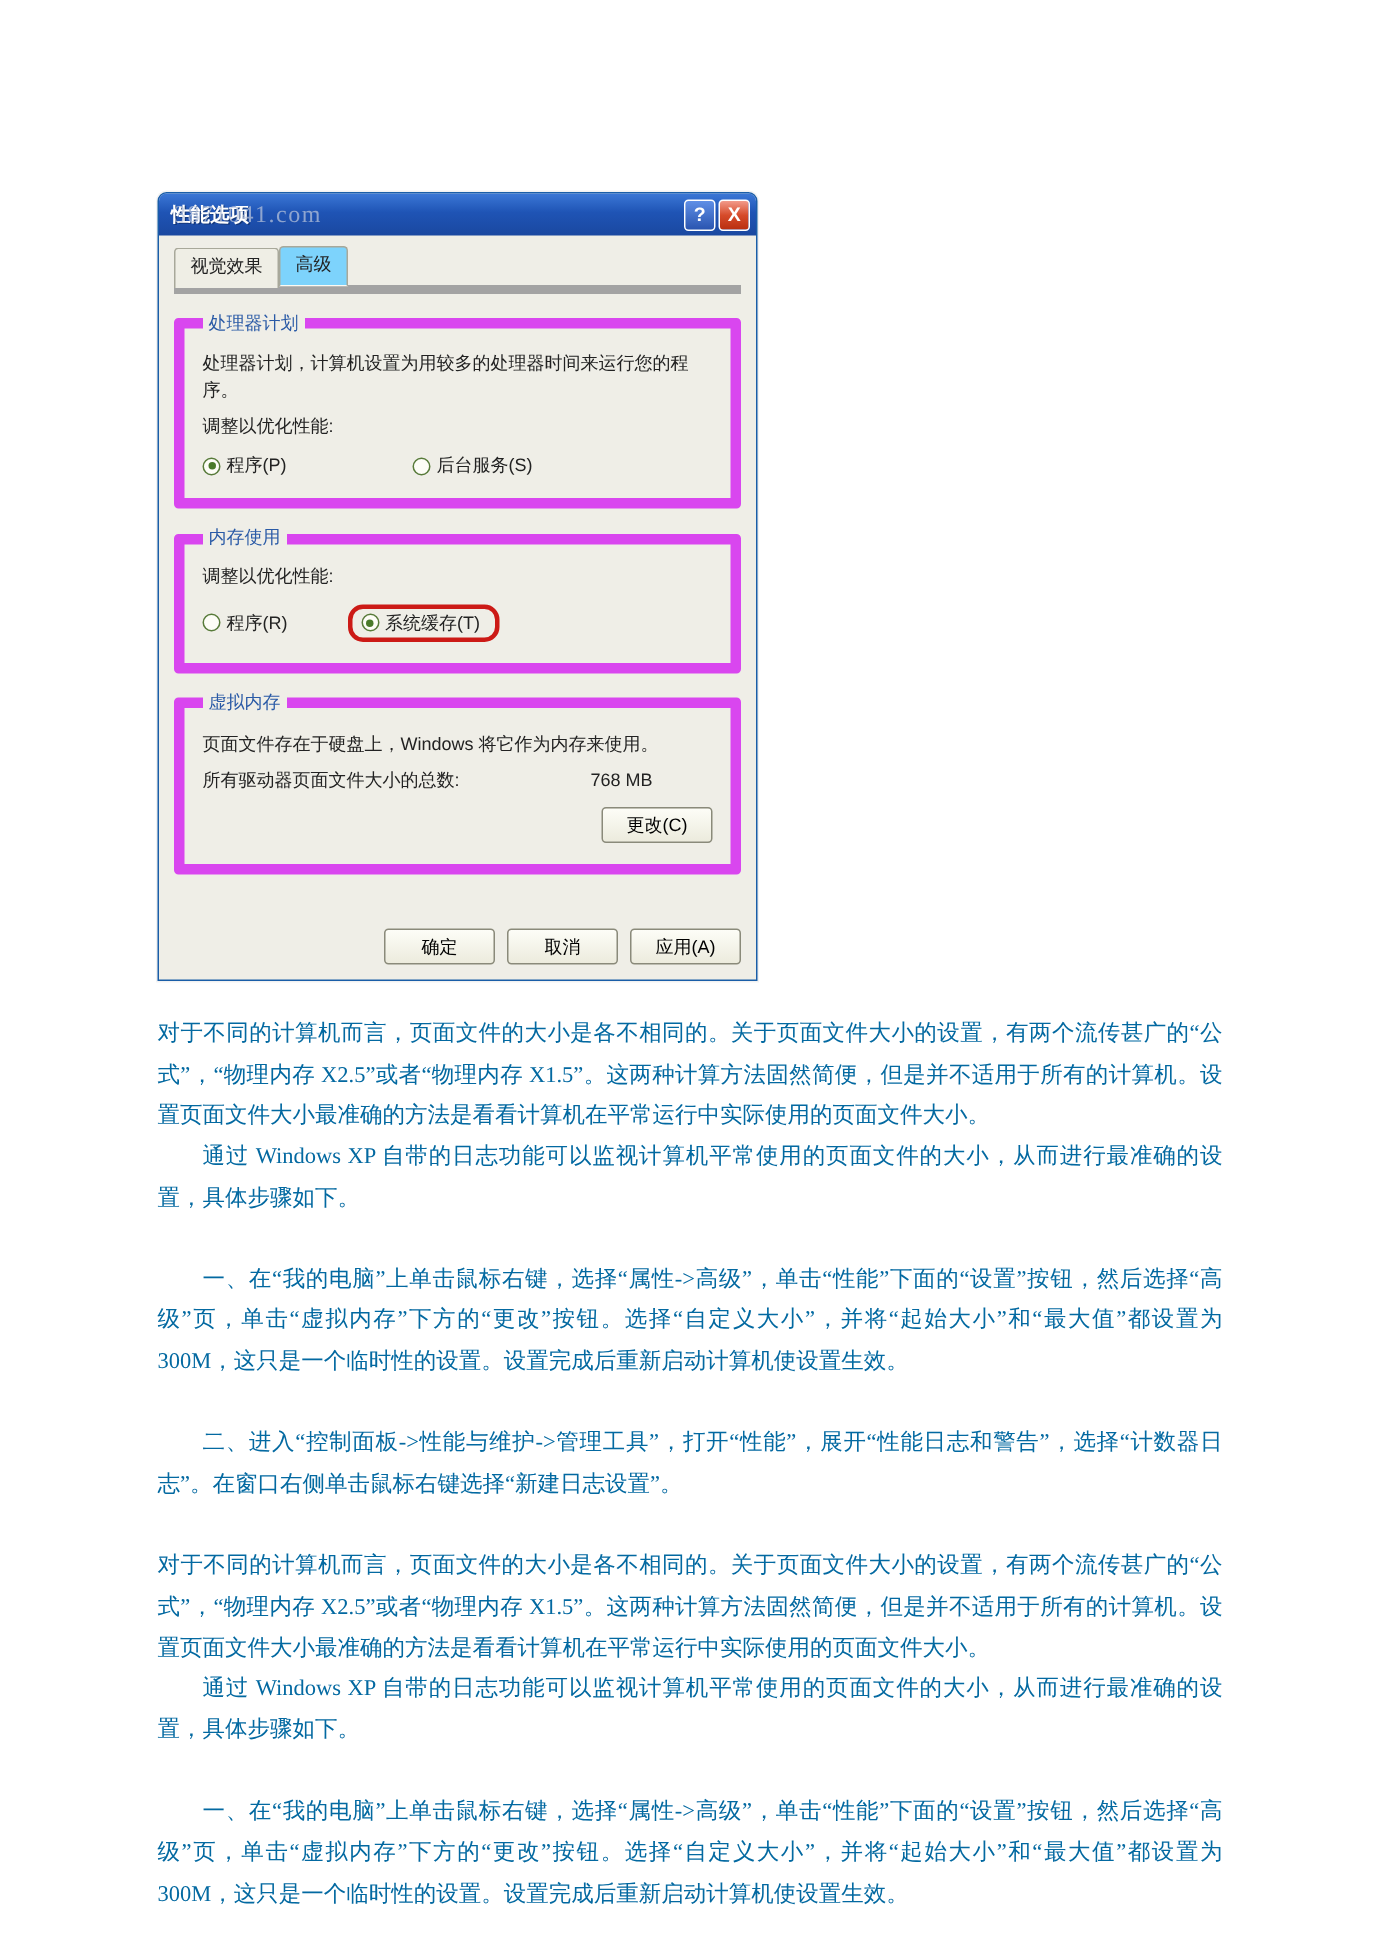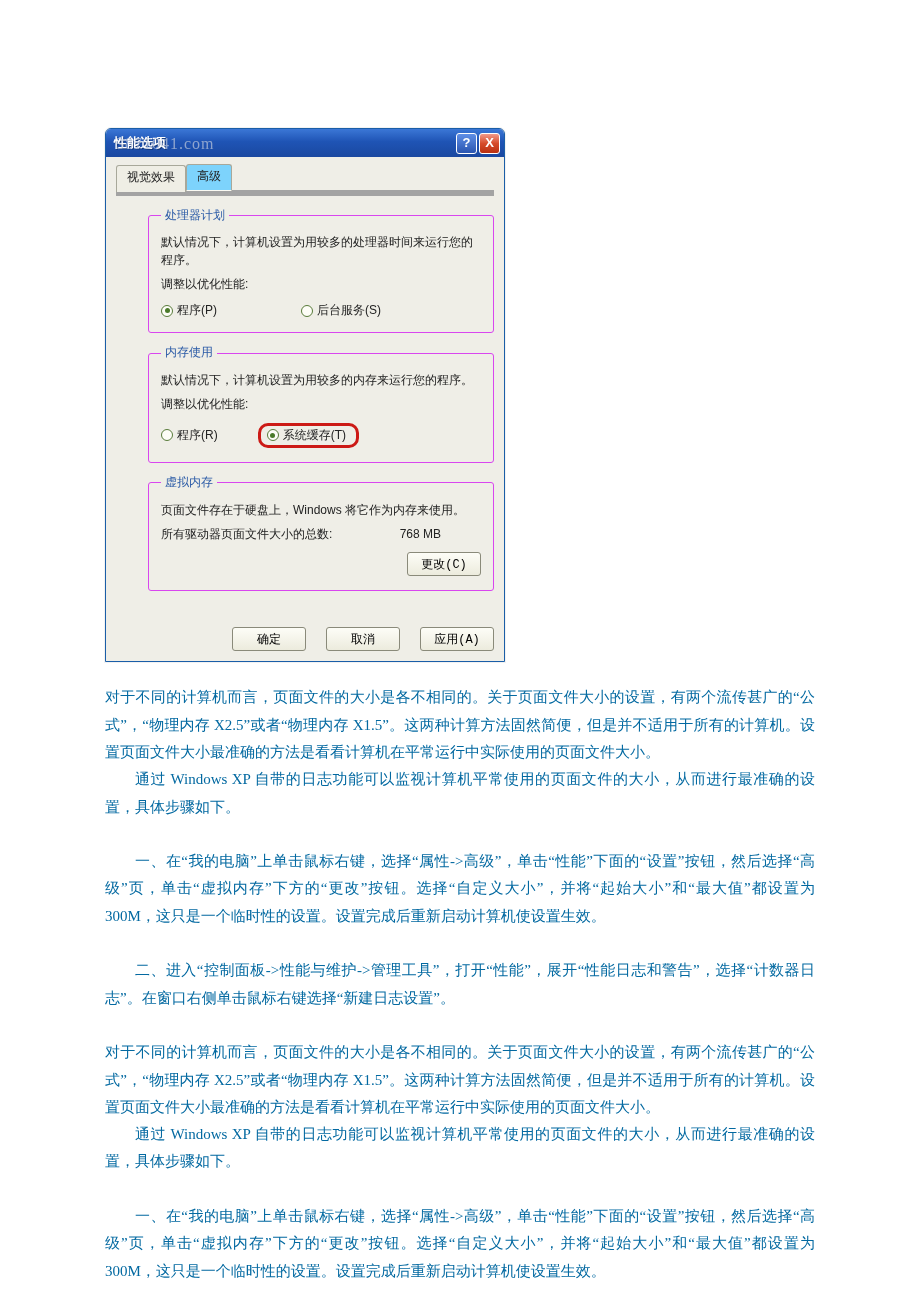--- a/index.html
+++ b/index.html
@@ -97,26 +97,25 @@
       border-bottom: 1px solid #fbfaf3;
       z-index: 2;
       top: 1px;
       font-weight: normal;
     }
     .tab.inactive {
       background: #efeee5;
       top: 2px;
     }
     fieldset.group {
-      border: 1px solid #d946ef;
+      border: 7px solid #d946ef;
       border-radius: 3px;
       padding: 10px 12px 14px 12px;
       margin-bottom: 12px;
       position: relative;
-      margin-left: 32px;
     }
     fieldset.group legend {
       padding: 0 4px;
       color: #2a5aa6;
       font-size: 12px;
     }
     .grp-desc {
       margin-bottom: 8px;
       line-height: 1.5;
     }
@@ -163,33 +162,33 @@
       justify-content: space-between;
       margin-bottom: 10px;
       padding-right: 40px;
     }
     .btn {
       min-width: 74px;
       height: 24px;
       border: 1px solid #8a8a7a;
       border-radius: 3px;
       background: linear-gradient(to bottom,#fdfdf7,#ecebdd);
-      font-family: Liberation Mono, monospace;
+      font-family: Liberation Sans, sans-serif;
       font-size: 12px;
       cursor: default;
       display: inline-flex;
       align-items: center;
       justify-content: center;
       padding: 0 4px;
     }
     .btn-row-right { display: flex; justify-content: flex-end; }
     .dlg-footer {
       display: flex;
       justify-content: flex-end;
-      gap: 20px;
+      gap: 8px;
       padding-top: 4px;
     }
     
     .article {
       font-family: "SimSun","宋体",serif;
       font-size: 15px;
       line-height: 1.82;
       color: #0369a1;
     }
     .article p { margin: 0; text-align: justify; }
@@ -218,37 +217,36 @@
     </div>
 
     <div class="dlg-inner">
       <div class="tabs">
         <div class="tab inactive">视觉效果</div>
         <div class="tab active">高级</div>
       </div>
 
       <fieldset class="group">
         <legend>处理器计划</legend>
-        <div class="grp-desc">默认情况下，计算机设置为用较多的处理器时间来运行您的程序。</div>
+        <div class="grp-desc">处理器计划，计算机设置为用较多的处理器时间来运行您的程序。</div>
         <div class="grp-label">调整以优化性能:</div>
         <div class="radio-row">
           <label class="radio-opt">
             <span class="radio-dot checked"></span>
             <span>程序(P)</span>
           </label>
           <label class="radio-opt">
             <span class="radio-dot"></span>
             <span>后台服务(S)</span>
           </label>
         </div>
       </fieldset>
 
       <fieldset class="group">
         <legend>内存使用</legend>
-        <div class="grp-desc">默认情况下，计算机设置为用较多的内存来运行您的程序。</div>
         <div class="grp-label">调整以优化性能:</div>
         <div class="radio-row" style="gap:40px;">
           <label class="radio-opt">
             <span class="radio-dot"></span>
             <span>程序(R)</span>
           </label>
           <span class="hl-red">
             <label class="radio-opt">
               <span class="radio-dot checked"></span>
               <span>系统缓存(T)</span>

